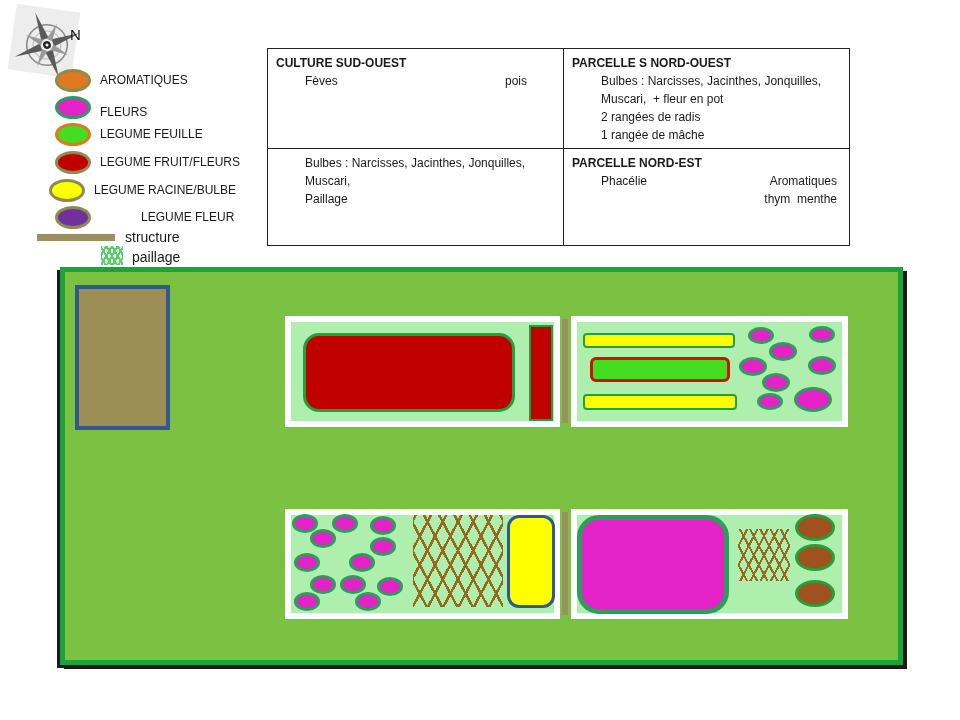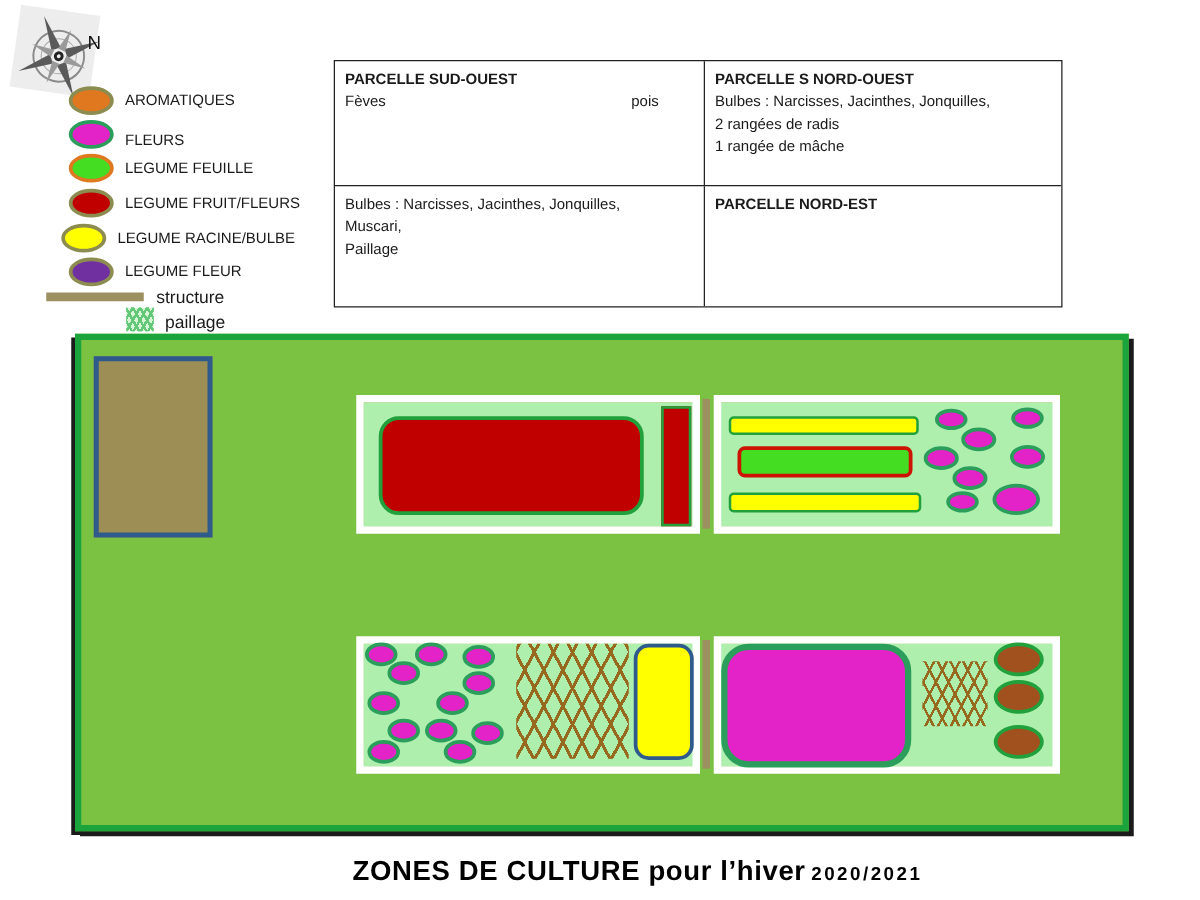--- a/index.html
+++ b/index.html
@@ -33,21 +33,21 @@
 
   
   .ptable{position:absolute;left:267px;top:48px;width:581px;height:196px;border:1px solid #222;
           display:grid;grid-template-columns:296px 285px;grid-template-rows:100px 96px;background:#fff;}
   .pcell{border-right:1px solid #222;border-bottom:1px solid #222;padding:5px 8px 0 8px;
          font-size:12px;line-height:18px;overflow:hidden;}
   .pcell:nth-child(2n){border-right:none;}
   .pcell:nth-child(n+3){border-bottom:none;}
   .pcell .ttl{font-weight:bold;}
   .pcell .row-split{display:flex;justify-content:space-between;}
-  .pcell .line{white-space:pre-wrap;}
+  .pcell .line{white-space:pre-wrap;margin-left:29px;}
   .pcell .rline{text-align:right;white-space:pre-wrap;}
   .pad-r30{padding-right:28px;}
   .pad-r6{padding-right:4px;}
 
   
   .garden{position:absolute;left:60px;top:267px;width:833px;height:388px;
           background:var(--garden-green);border:5px solid var(--garden-border);
           box-shadow:4px 4px 0 #1b1b1b,-3px 3px 0 #1b1b1b;}
   .structure-rect{position:absolute;left:10px;top:13px;width:87px;height:137px;
           background:var(--tan-structure);border:4px solid var(--blue-border);}
@@ -132,51 +132,57 @@
       <span class="legend-label">LEGUME FEUILLE</span>
     </div>
     <div class="legend-item" style="left:55px;top:86px;">
       <span class="legend-oval lg-fruit"></span>
       <span class="legend-label">LEGUME FRUIT/FLEURS</span>
     </div>
     <div class="legend-item" style="left:49px;top:114px;">
       <span class="legend-oval lg-racine"></span>
       <span class="legend-label">LEGUME RACINE/BULBE</span>
     </div>
-    <div class="legend-item" style="left:55px;top:141px;">
+    <div class="legend-item" style="left:55px;top:141px;gap:41px;">
       <span class="legend-oval lg-fleur-leg"></span>
       <span class="legend-label">LEGUME FLEUR</span>
     </div>
   </div>
   <div class="structure-bar"></div>
   <div class="structure-label">structure</div>
   <div class="paillage-swatch"></div>
   <div class="paillage-label">paillage</div>
 
   <div class="ptable">
     <div class="pcell">
-      <div class="ttl">PARCELLE SUD-OUEST</div>
+      <div class="ttl">CULTURE SUD-OUEST</div>
       <div class="row-split">
         <span class="line">Fèves</span>
         <span class="line pad-r30">pois</span>
       </div>
     </div>
     <div class="pcell">
       <div class="ttl">PARCELLE S NORD-OUEST</div>
       <div class="line">Bulbes : Narcisses, Jacinthes, Jonquilles,</div>
+      <div class="line">Muscari,  + fleur en pot</div>
       <div class="line">2 rangées de radis</div>
       <div class="line">1 rangée de mâche</div>
     </div>
     <div class="pcell">
       <div class="line">Bulbes : Narcisses, Jacinthes, Jonquilles,</div>
       <div class="line">Muscari,</div>
       <div class="line">Paillage</div>
     </div>
     <div class="pcell">
       <div class="ttl">PARCELLE NORD-EST</div>
+      <div class="row-split">
+        <span class="line">Phacélie</span>
+        <span class="line pad-r6">Aromatiques</span>
+      </div>
+      <div class="rline pad-r6">thym  menthe</div>
     </div>
   </div>
 
   <div class="garden">
     <div class="structure-rect"></div>
 
     <div class="bed bed-tl"></div>
     <div class="divider div-top"></div>
     <div class="bed bed-tr"></div>
 
@@ -216,18 +222,14 @@
     <div class="hatch" style="left:348px;top:243px;width:90px;height:92px;"></div>
     <div class="shape yellow-box"></div>
 
     <div class="shape big-magenta"></div>
     <div class="hatch hatch-small" style="left:673px;top:257px;width:52px;height:52px;"></div>
     <div class="aroma" style="left:730px;top:242px;width:34px;height:21px;"></div>
     <div class="aroma" style="left:730px;top:272px;width:34px;height:21px;"></div>
     <div class="aroma" style="left:730px;top:308px;width:34px;height:21px;"></div>
   </div>
 
-  <div class="footer">
-    <span class="main">ZONES DE CULTURE pour l’hiver</span>
-    <span class="year">2020/2021</span>
-  </div>
 
 </div>
 
 </body></html>

